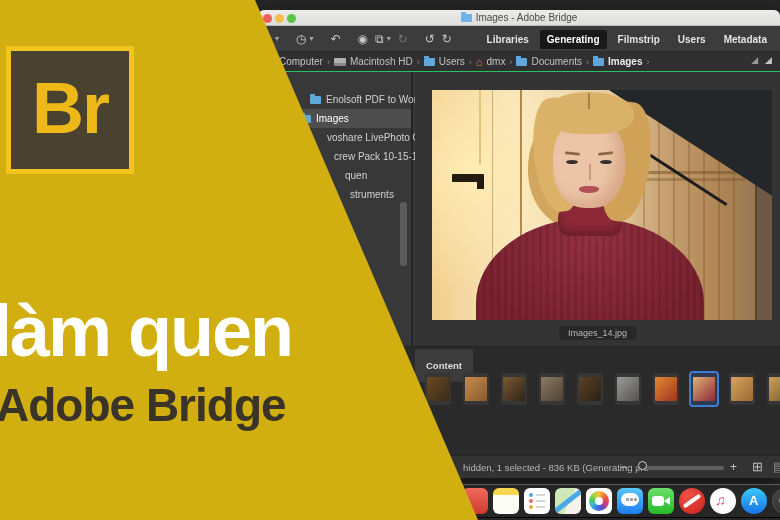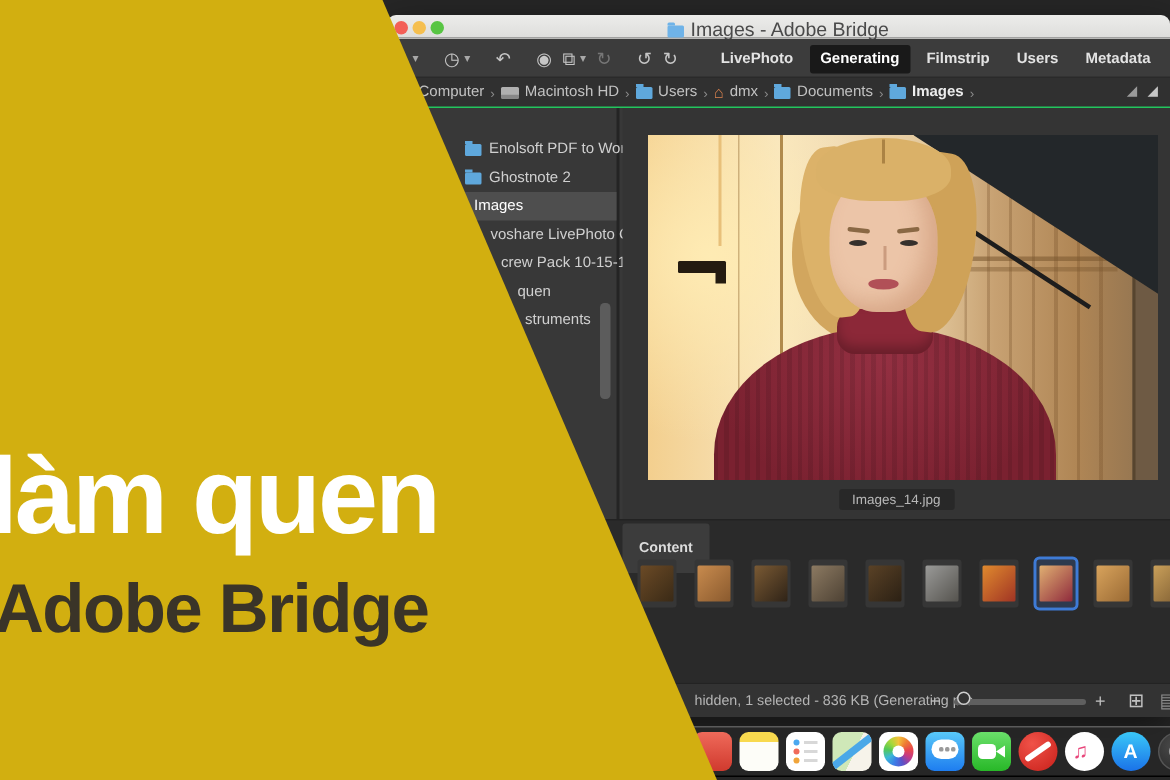--- a/index.html
+++ b/index.html
@@ -8,21 +8,21 @@
 
   
   #bridge{position:absolute;left:258px;top:10px;width:522px;height:468px;background:#383838;
           border-radius:6px 6px 0 0;overflow:hidden;box-shadow:0 8px 24px rgba(0,0,0,.5);z-index:1;}
   #titlebar{position:absolute;left:0;top:0;width:100%;height:16px;background:linear-gradient(#ececea,#dededc);
             border-bottom:1px solid #b8b8b6;}
   .tl{position:absolute;top:4px;width:9px;height:9px;border-radius:50%;}
   .tl.red{left:5px;background:#f35f57;}
   .tl.yel{left:17px;background:#f5bf4f;}
   .tl.grn{left:29px;background:#58c543;}
-  #wtitle{position:absolute;left:0;right:0;top:2px;text-align:center;font-size:13px;color:#4a4a4a;}
+  #wtitle{position:absolute;left:0;right:0;top:2px;text-align:center;font-size:10px;color:#4a4a4a;}
   .tfolder{display:inline-block;width:11px;height:8px;background:#6fb3e8;border-radius:1px;position:relative;
            vertical-align:-1px;margin-right:4px;}
   .tfolder:before{content:"";position:absolute;left:0;top:-2px;width:5px;height:2px;background:#6fb3e8;border-radius:1px 1px 0 0;}
 
   #toolbar{position:absolute;left:0;top:16px;width:100%;height:26px;background:#3c3c3c;border-bottom:1px solid #2a2a2a;}
   #toolbar-icons{position:absolute;left:10px;top:0;height:26px;display:flex;align-items:center;gap:7px;}
   .tbi{color:#c6c6c6;font-size:12px;line-height:1;cursor:default;}
   .tbi.small{font-size:8px;color:#a8a8a8;margin-left:-4px;}
   .tbi.dim{color:#767676;}
   .tbi.gap{margin-left:10px;}
@@ -183,21 +183,21 @@
           <span class="tbi small">▾</span>
           <span class="tbi gap">↶</span>
           <span class="tbi gap">◉</span>
           <span class="tbi">⧉</span>
           <span class="tbi small">▾</span>
           <span class="tbi dim">↻</span>
           <span class="tbi gap">↺</span>
           <span class="tbi">↻</span>
         </div>
       <div id="wtabs">
-          <span class="wtab">LivePhoto</span>
+          <span class="wtab">Libraries</span>
           <span class="wtab active">Generating</span>
           <span class="wtab">Filmstrip</span>
           <span class="wtab">Users</span>
           <span class="wtab">Metadata</span>
         </div>
     </div>
 
     <div id="pathbar">
         <span class="ci computer"></span>
         <span class="crumb">Computer</span>
@@ -221,24 +221,20 @@
     <div id="sort-icons">
         <span>◢</span>
         <span>◢</span>
       </div>
 
     <div id="folders-panel">
       <div id="folders-list">
           <div class="frow" style="padding-left: 52px;">
             <span class="fldr"></span>
             <span>Enolsoft PDF to Word w</span>
-          </div>
-          <div class="frow" style="padding-left: 52px;">
-            <span class="fldr"></span>
-            <span>Ghostnote 2</span>
           </div>
           <div class="frow selected" style="padding-left: 42px;">
             <span class="fldr"></span>
             <span>Images</span>
           </div>
           <div class="frow" style="padding-left: 69px;">
             <span>voshare LivePhoto Co</span>
           </div>
           <div class="frow" style="padding-left: 76px;">
             <span>crew Pack 10-15-18</span>
@@ -342,17 +338,20 @@
         <div class="dicon dock-messages-icon"></div>
         <div class="dicon dock-facetime-icon"></div>
         <div class="dicon dock-red-slash-icon"></div>
         <div class="dicon dock-itunes-icon"></div>
         <div class="dicon dock-appstore-icon"></div>
         <div class="dicon dock-settings-dark-icon"></div>
       </div>
   </div>
 
   <div id="wedge">
+    <div id="br-logo">
+        <span>Br</span>
+      </div>
     <div id="hero-title">làm quen</div>
     <div id="hero-subtitle">Adobe Bridge</div>
   </div>
 
 </div>
 
 </body></html>

